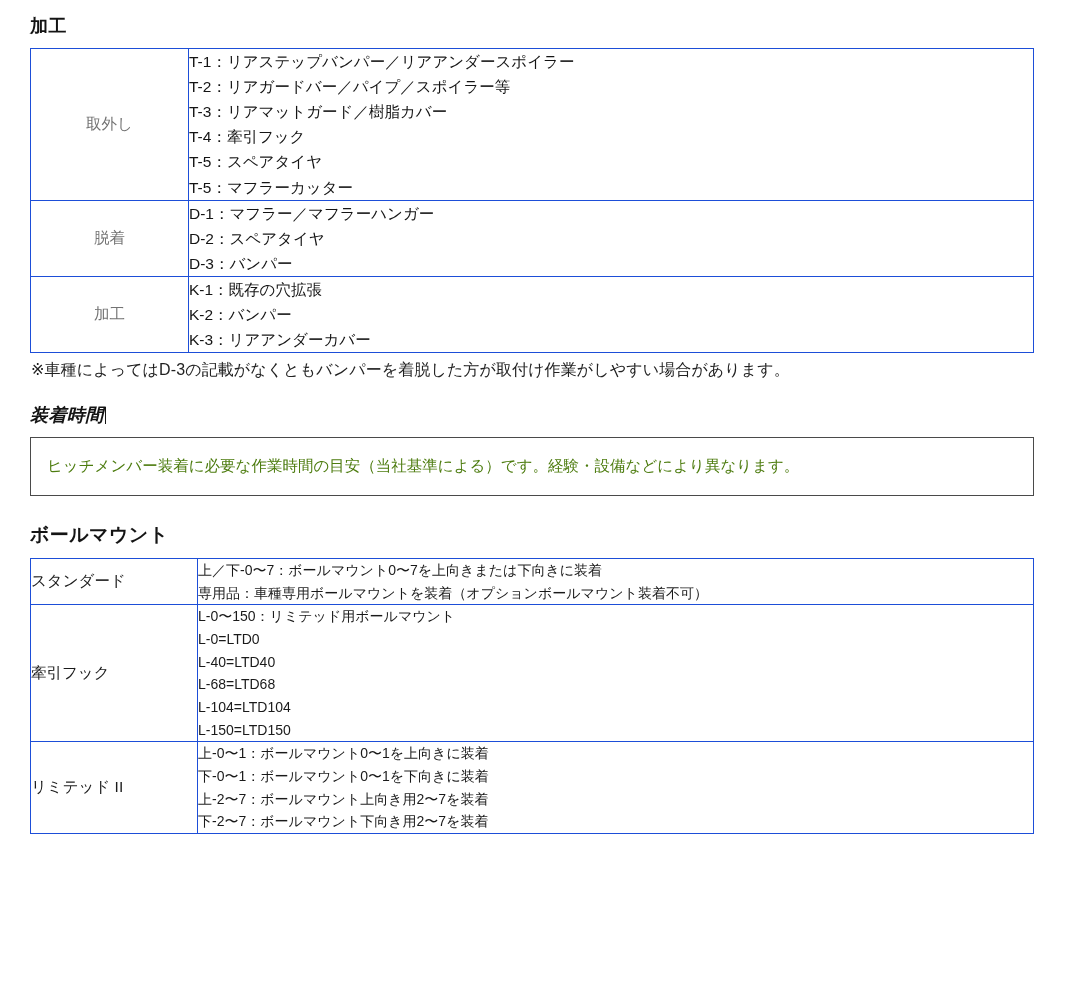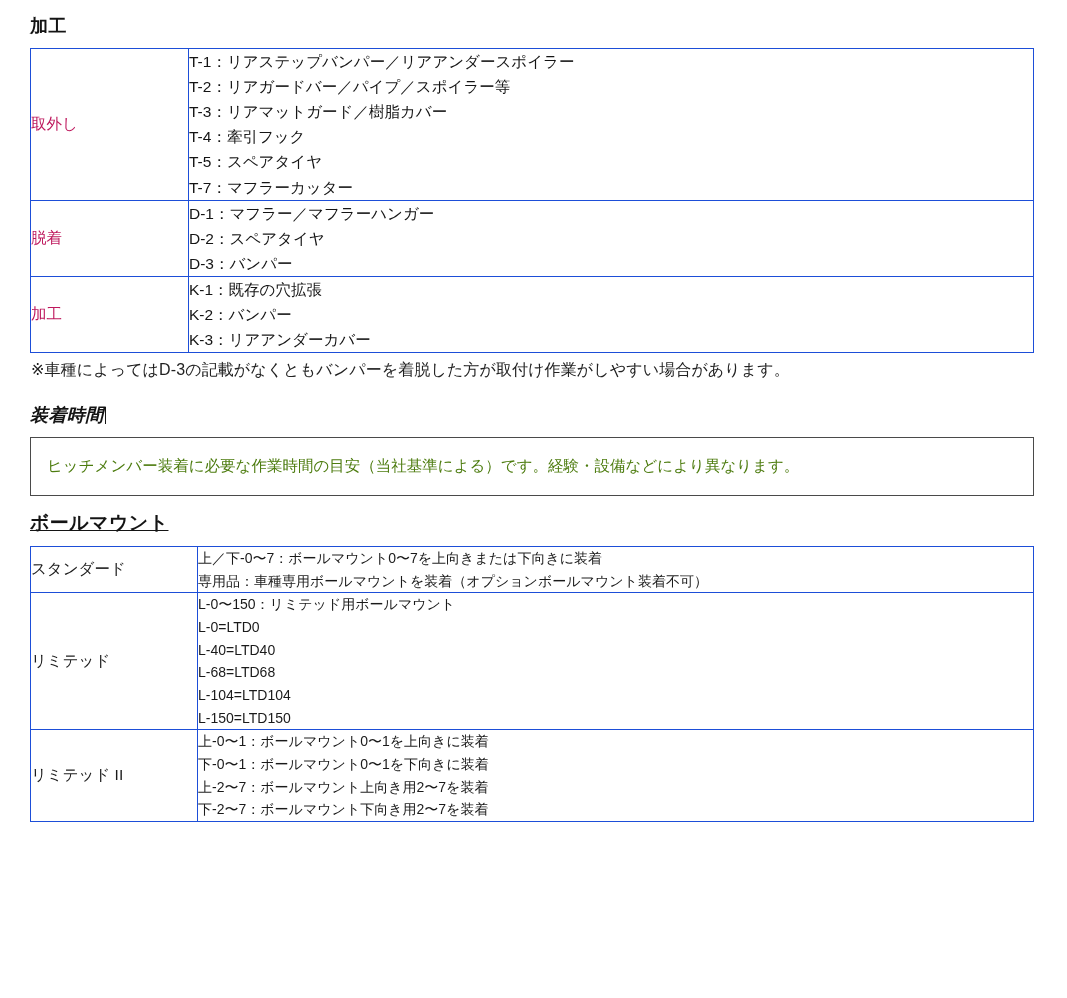--- a/index.html
+++ b/index.html
@@ -24,23 +24,22 @@
     font-weight: bold;
     color: #141414;
     margin: 0 0 10px 0;
     letter-spacing: 0.4px;
   }
   .section-title.second {
     margin-top: 22px;
     font-style: italic;
   }
   .section-title.third {
-    margin-top: 14px;
+    margin-top: 26px;
     font-size: 19px;
-    text-decoration: underline;
   }
   .caret {
     display: inline-block;
     width: 1px;
     height: 17px;
     background: #141414;
     vertical-align: -3px;
     margin-left: 1px;
   }
   table.doc {
@@ -49,24 +48,24 @@
     table-layout: fixed;
     border: 1px solid #4a4a4a;
   }
   table.doc td {
     border: 1px solid #1d4ed8;
     padding: 0;
     vertical-align: middle;
   }
   td.label-cell {
     width: 157px;
-    text-align: left;
+    text-align: center;
     padding-left: 16px;
     font-size: 15.5px;
-    color: #be185d;
+    color: #737373;
   }
   td.body-cell {
     padding: 9px 0 10px 14px;
     font-size: 15.5px;
     color: #141414;
     line-height: 1.62;
   }
   .line {
     white-space: nowrap;
   }
@@ -110,21 +109,21 @@
   <table class="doc">
     <tbody>
       <tr>
         <td class="label-cell">取外し</td>
         <td class="body-cell">
           <div class="line">T-1：リアステップバンパー／リアアンダースポイラー</div>
           <div class="line">T-2：リアガードバー／パイプ／スポイラー等</div>
           <div class="line">T-3：リアマットガード／樹脂カバー</div>
           <div class="line">T-4：牽引フック</div>
           <div class="line">T-5：スペアタイヤ</div>
-          <div class="line">T-7：マフラーカッター</div>
+          <div class="line">T-5：マフラーカッター</div>
         </td>
       </tr>
       <tr>
         <td class="label-cell">脱着</td>
         <td class="body-cell">
           <div class="line">D-1：マフラー／マフラーハンガー</div>
           <div class="line">D-2：スペアタイヤ</div>
           <div class="line">D-3：バンパー</div>
         </td>
       </tr>
@@ -152,21 +151,21 @@
   <table class="doc">
     <tbody>
       <tr>
         <td class="bm-label">スタンダード</td>
         <td class="bm-body tall-pad">
           <div class="line">上／下-0〜7：ボールマウント0〜7を上向きまたは下向きに装着</div>
           <div class="line">専用品：車種専用ボールマウントを装着（オプションボールマウント装着不可）</div>
         </td>
       </tr>
       <tr>
-        <td class="bm-label">リミテッド</td>
+        <td class="bm-label">牽引フック</td>
         <td class="bm-body">
           <div class="line">L-0〜150：リミテッド用ボールマウント</div>
           <div class="line">L-0=LTD0</div>
           <div class="line">L-40=LTD40</div>
           <div class="line">L-68=LTD68</div>
           <div class="line">L-104=LTD104</div>
           <div class="line">L-150=LTD150</div>
         </td>
       </tr>
       <tr>

